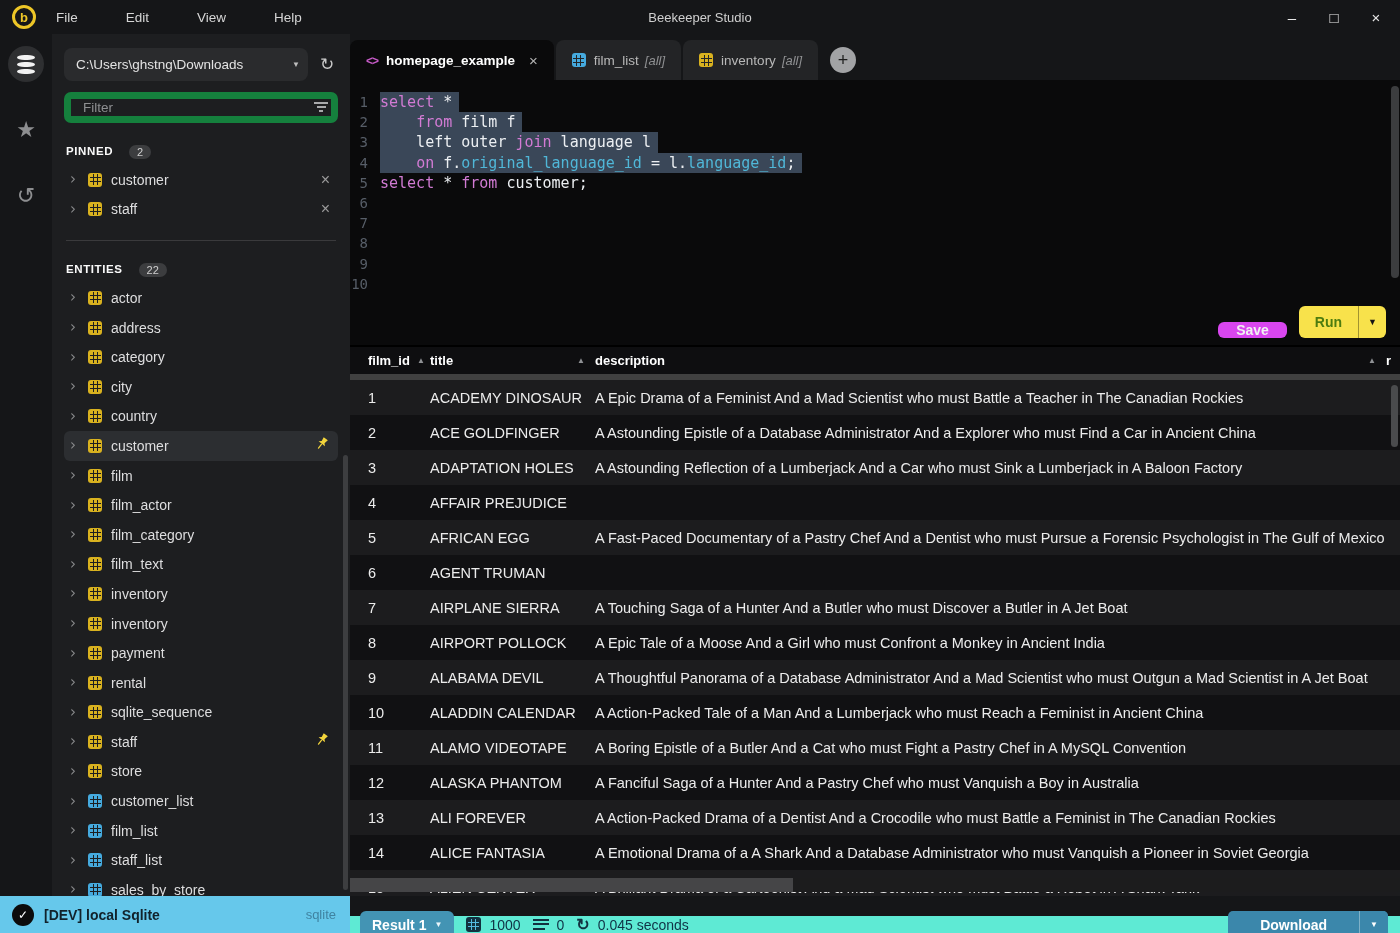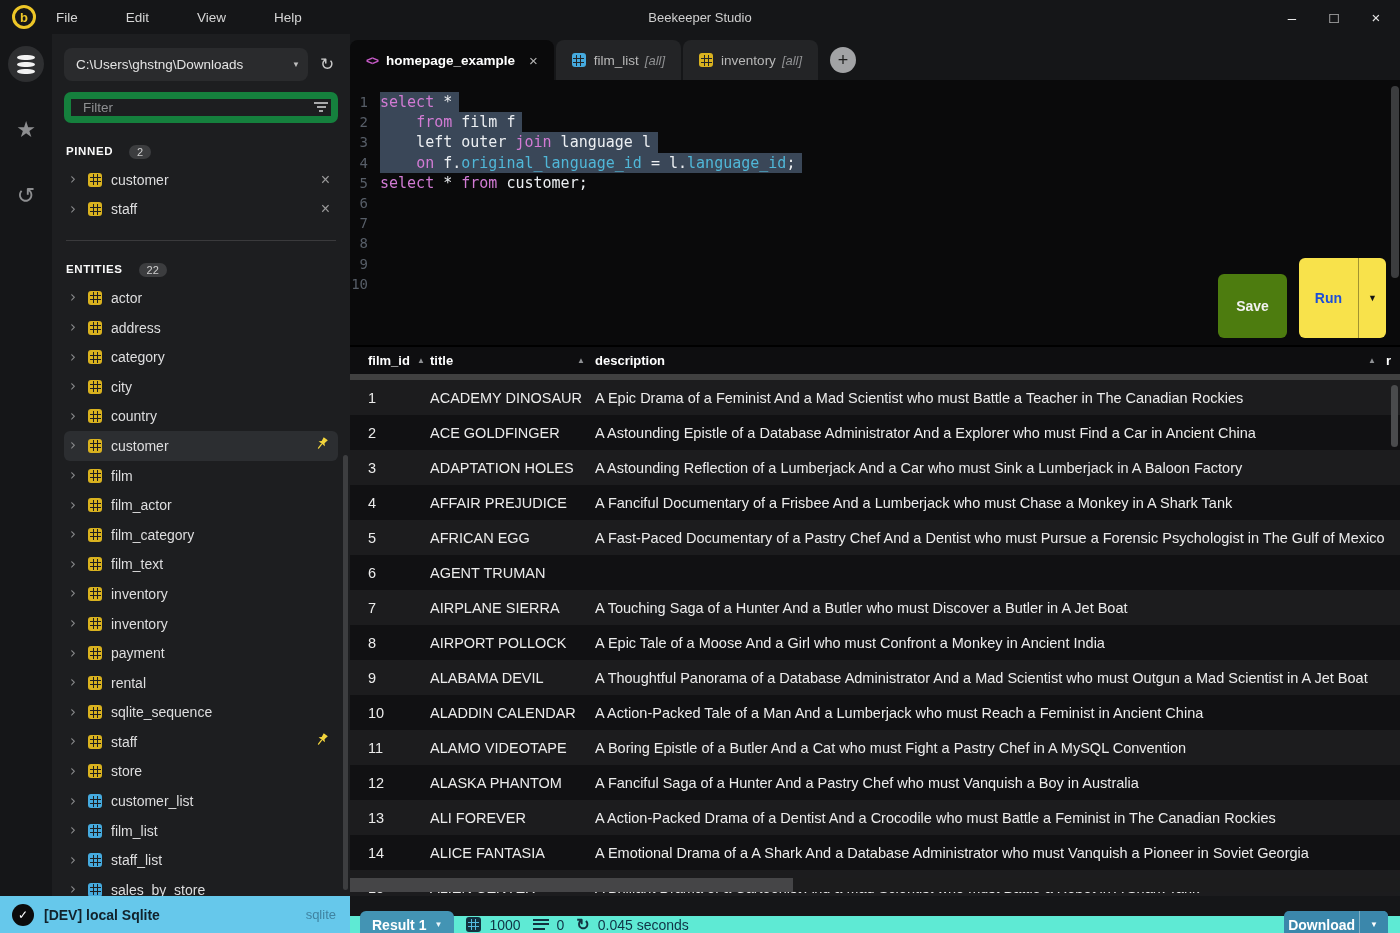--- a/index.html
+++ b/index.html
@@ -97,24 +97,24 @@
             font-family:"DejaVu Sans Mono", monospace; font-size:15px; }
   .code-line { display:flex; line-height:20.2px; }
   .ln { width:30px; text-align:right; padding-right:12px; color:#575e68; flex:none; font-size:14px; }
   .lc { white-space:pre; }
   .code-line.sel .lc { background:#3a4758; padding-right:7px; }
   .tok-kw { color:#d27bd4; }
   .tok-pl { color:#eceff2; }
   .tok-prop { color:#50b7d8; }
   .editor-vscroll { position:absolute; right:1px; top:6px; width:8px; height:192px; background:#3c3d3f; border-radius:4px; }
   .editor-actions { position:absolute; right:14px; bottom:7px; display:flex; gap:12px; }
-  .btn-save { background:#4d7c0f; color:#f2f2f2; border:none; border-radius:6px; padding:24px 18px;
+  .btn-save { background:#d946ef; color:#f2f2f2; border:none; border-radius:6px; padding:0 18px;
               font-size:14px; font-weight:bold; cursor:pointer; font-family:"Liberation Sans", sans-serif;margin-top:16px; }
   .run-split { display:flex; background:#f8e24b; border-radius:6px; overflow:hidden; }
-  .btn-run { background:transparent; border:none; color:#1d4ed8; font-weight:bold; font-size:14px;
+  .btn-run { background:transparent; border:none; color:#4d7c0f; font-weight:bold; font-size:14px;
              padding:7px 16px; cursor:pointer; font-family:"Liberation Sans", sans-serif; }
   .btn-run-caret { background:transparent; border:none; border-left:1px solid rgba(0,0,0,.35);
                    color:#141414; font-size:9px; padding:0 9px; cursor:pointer; }
 
   
   .results { flex:1; background:#0a0a0b; position:relative; overflow:hidden; border-top:2px solid #000; }
   .thead { height:33px; background:#0e0e10; display:grid; grid-template-columns:80px 165px 1fr 14px;
            align-items:center; font-size:13px; font-weight:bold; color:#fff; border-bottom:6px solid #404040; }
   .th { display:flex; align-items:center; overflow:hidden; }
   .th-id { padding-left:18px; gap:7px; }
@@ -151,21 +151,21 @@
                  repeating-linear-gradient(90deg, transparent 0 2.6px, #54bce2 2.6px 4px); }
   .bars-icon { width:16px; height:11px;
      background: linear-gradient(#123240,#123240) 0 0/16px 2.4px no-repeat,
                  linear-gradient(#123240,#123240) 0 4.3px/16px 2.4px no-repeat,
                  linear-gradient(#123240,#123240) 0 8.6px/12px 2.4px no-repeat; }
   .clock-glyph { font-size:16px; font-weight:bold; color:#123240; line-height:1; }
   .sb-spacer { flex:1; }
   .download-btn { background:#3b87ab; border:none; border-radius:5px; color:#fff; font-weight:bold; font-size:14px;
                   height:28px; display:flex; align-items:center; cursor:pointer; overflow:hidden; padding:0;
                   font-family:"Liberation Sans", sans-serif; }
-  .download-btn .dl-label { padding:0 4px; }
+  .download-btn .dl-label { padding:0 32px; }
   .dl-caret { font-size:8px; padding:0 10px; border-left:1px solid rgba(255,255,255,.35); align-self:stretch;
               display:flex; align-items:center; background:#3b87ab; color:#fff; }
 </style>
 </head>
 <body>
 
 <div class="titlebar">
   <span class="logo">
     <span class="logo-b">b</span>
   </span>
@@ -533,21 +533,20 @@
 
           <div class="trow">
             <span class="c-id">3</span>
             <span class="c-title">ADAPTATION HOLES</span>
             <span class="c-desc">A Astounding Reflection of a Lumberjack And a Car who must Sink a Lumberjack in A Baloon Factory</span>
           </div>
 
           <div class="trow">
             <span class="c-id">4</span>
             <span class="c-title">AFFAIR PREJUDICE</span>
-            <span class="c-desc">A Fanciful Documentary of a Frisbee And a Lumberjack who must Chase a Monkey in A Shark Tank</span>
           </div>
 
           <div class="trow">
             <span class="c-id">5</span>
             <span class="c-title">AFRICAN EGG</span>
             <span class="c-desc">A Fast-Paced Documentary of a Pastry Chef And a Dentist who must Pursue a Forensic Psychologist in The Gulf of Mexico</span>
           </div>
 
           <div class="trow">
             <span class="c-id">6</span>

